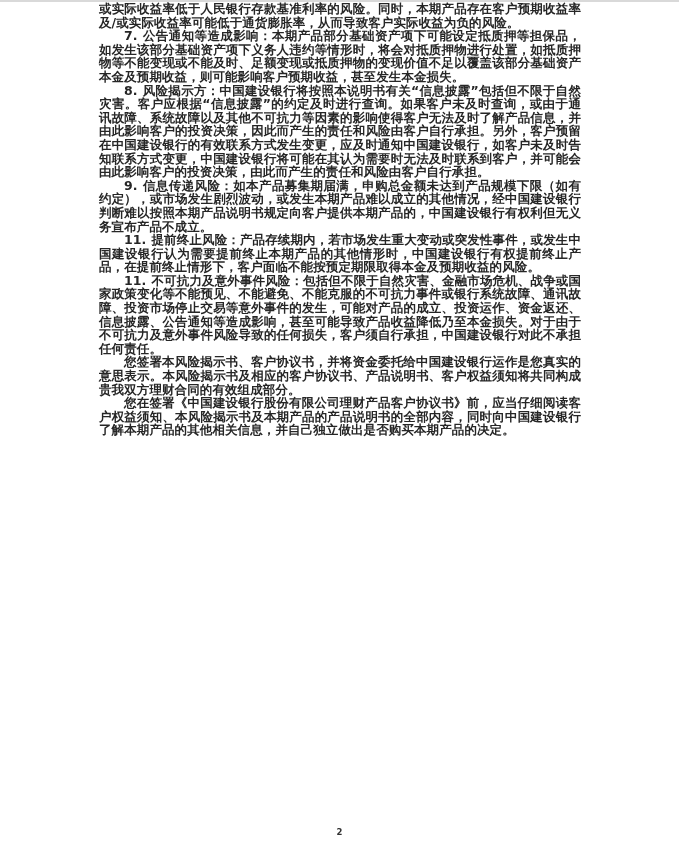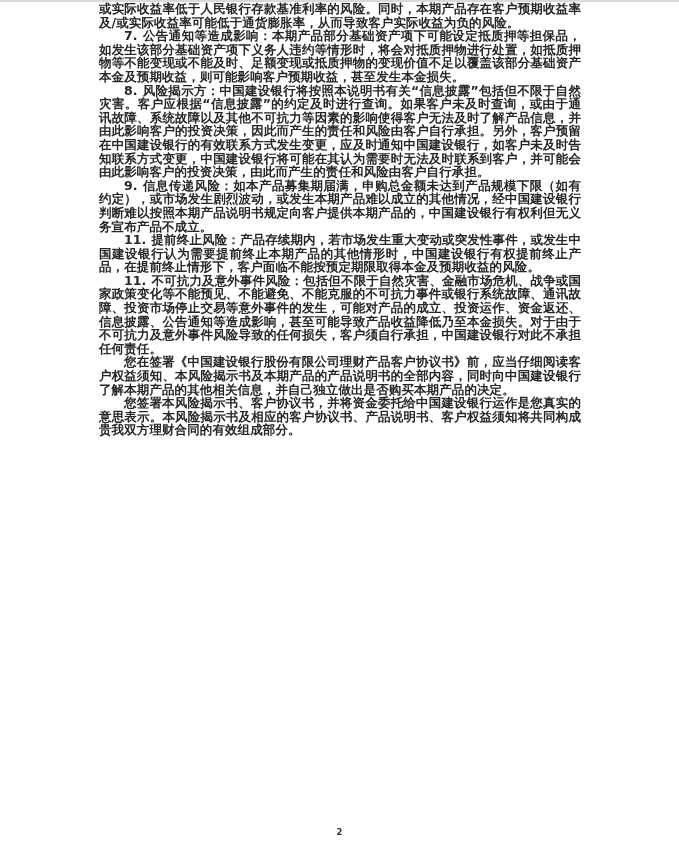--- a/index.html
+++ b/index.html
@@ -81,22 +81,22 @@
     <p class="para indent m-r7"><span class="risk-num">7.</span><span class="risk-title">公告通知等造成影响：</span><span>本期产品部分基础资产项下可能设定抵质押等担保品，如发生该部分基础资产项下义务人违约等情形时，将会对抵质押物进行处置，如抵质押物等不能变现或不能及时、足额变现或抵质押物的变现价值不足以覆盖该部分基础资产本金及预期收益，则可能影响客户预期收益，甚至发生本金损失。</span></p>
 
     <p class="para indent m-r8"><span class="risk-num">8.</span><span class="risk-title">风险揭示方：</span><span>中国建设银行将按照本说明书有关“信息披露”包括但不限于自然灾害。客户应根据“信息披露”的约定及时进行查询。如果客户未及时查询，或由于通讯故障、系统故障以及其他不可抗力等因素的影响使得客户无法及时了解产品信息，并由此影响客户的投资决策，因此而产生的责任和风险由客户自行承担。另外，客户预留在中国建设银行的有效联系方式发生变更，应及时通知中国建设银行，如客户未及时告知联系方式变更，中国建设银行将可能在其认为需要时无法及时联系到客户，并可能会由此影响客户的投资决策，由此而产生的责任和风险由客户自行承担。</span></p>
 
     <p class="para indent m-r9"><span class="risk-num">9.</span><span class="risk-title">信息传递风险：</span><span>如本产品募集期届满，申购总金额未达到产品规模下限（如有约定），或市场发生剧烈波动，或发生本期产品难以成立的其他情况，经中国建设银行判断难以按照本期产品说明书规定向客户提供本期产品的，中国建设银行有权利但无义务宣布产品不成立。</span></p>
 
     <p class="para indent m-r10"><span class="risk-num">11.</span><span class="risk-title">提前终止风险：</span><span>产品存续期内，若市场发生重大变动或突发性事件，或发生中国建设银行认为需要提前终止本期产品的其他情形时，中国建设银行有权提前终止产品，在提前终止情形下，客户面临不能按预定期限取得本金及预期收益的风险。</span></p>
 
     <p class="para indent m-r11"><span class="risk-num">11.</span><span class="risk-title">不可抗力及意外事件风险：</span><span>包括但不限于自然灾害、金融市场危机、战争或国家政策变化等不能预见、不能避免、不能克服的不可抗力事件或银行系统故障、通讯故障、投资市场停止交易等意外事件的发生，可能对产品的成立、投资运作、资金返还、信息披露、公告通知等造成影响，甚至可能导致产品收益降低乃至本金损失。对于由于不可抗力及意外事件风险导致的任何损失，客户须自行承担，中国建设银行对此不承担任何责任。</span></p>
 
+    <p class="para indent m-c2">您签署本风险揭示书、客户协议书，并将资金委托给中国建设银行运作是您真实的意思表示。本风险揭示书及相应的客户协议书、产品说明书、客户权益须知将共同构成贵我双方理财合同的有效组成部分。</p>
+
     <p class="para indent m-c1">您在签署《中国建设银行股份有限公司理财产品客户协议书》前，应当仔细阅读客户权益须知、本风险揭示书及本期产品的产品说明书的全部内容，同时向中国建设银行了解本期产品的其他相关信息，并自己独立做出是否购买本期产品的决定。</p>
-
-    <p class="para indent m-c2">您签署本风险揭示书、客户协议书，并将资金委托给中国建设银行运作是您真实的意思表示。本风险揭示书及相应的客户协议书、产品说明书、客户权益须知将共同构成贵我双方理财合同的有效组成部分。</p>
 
 
 
   </div>
 
   <div class="page-number">2</div>
 </div>
 
 </body></html>

